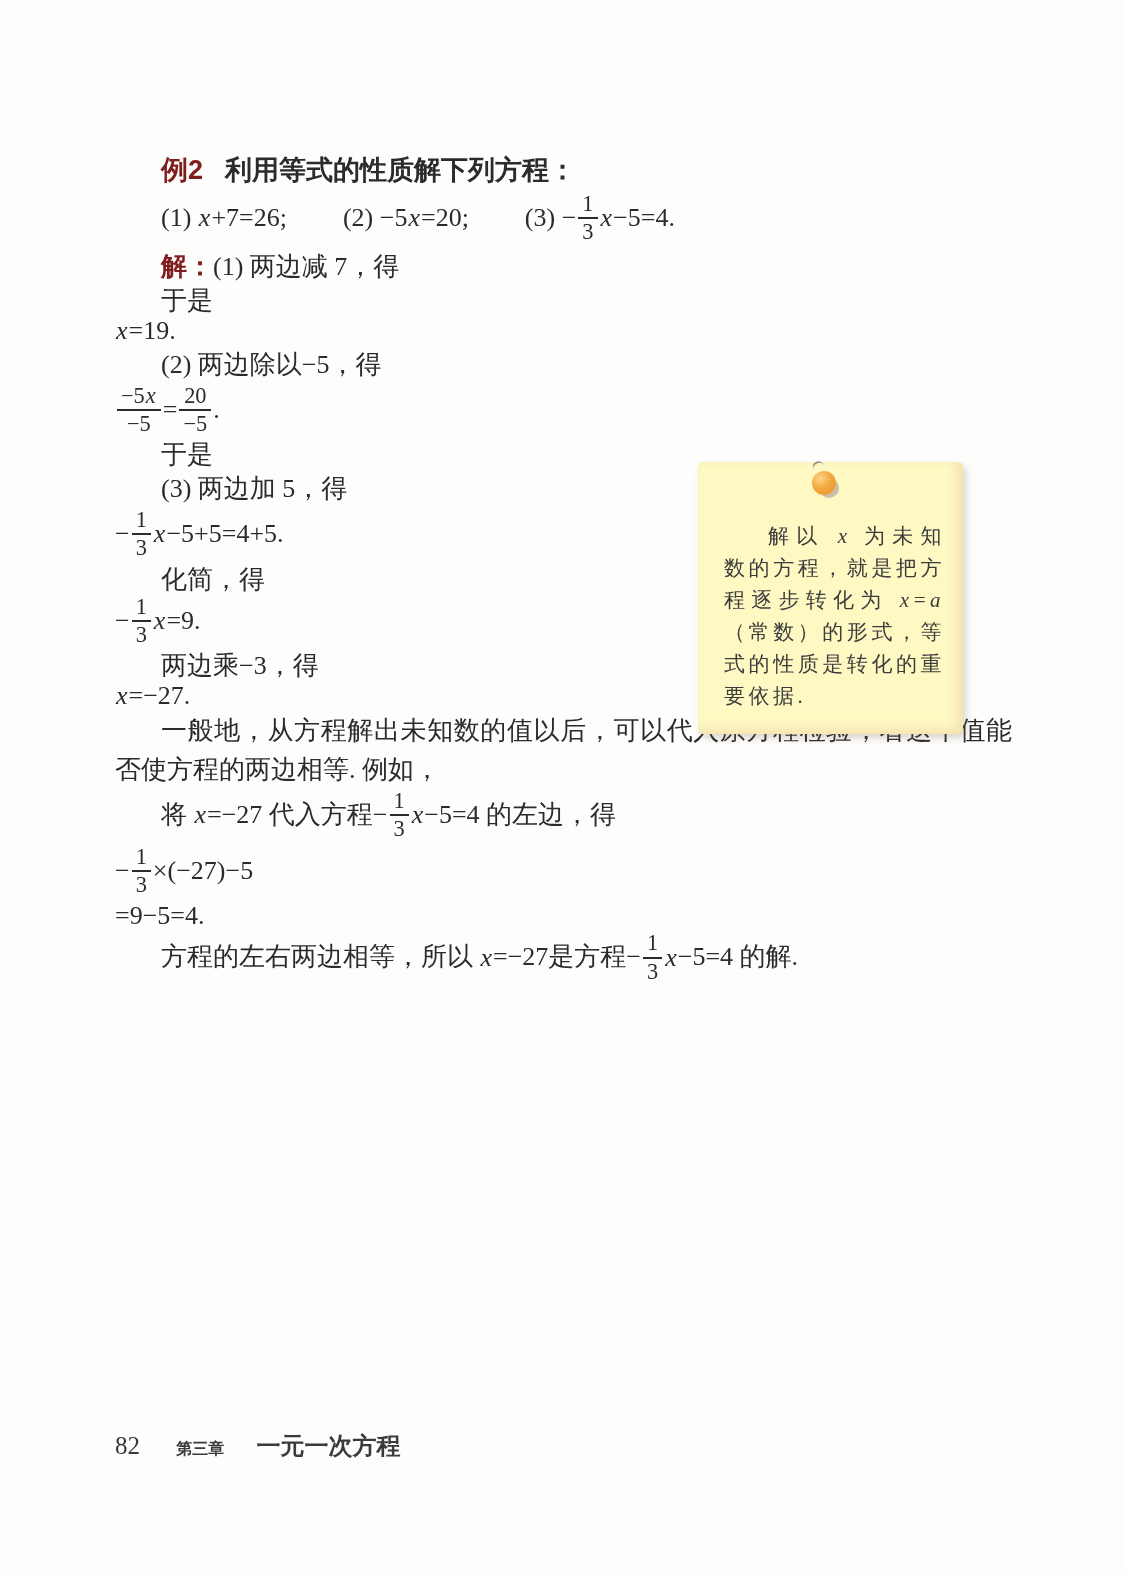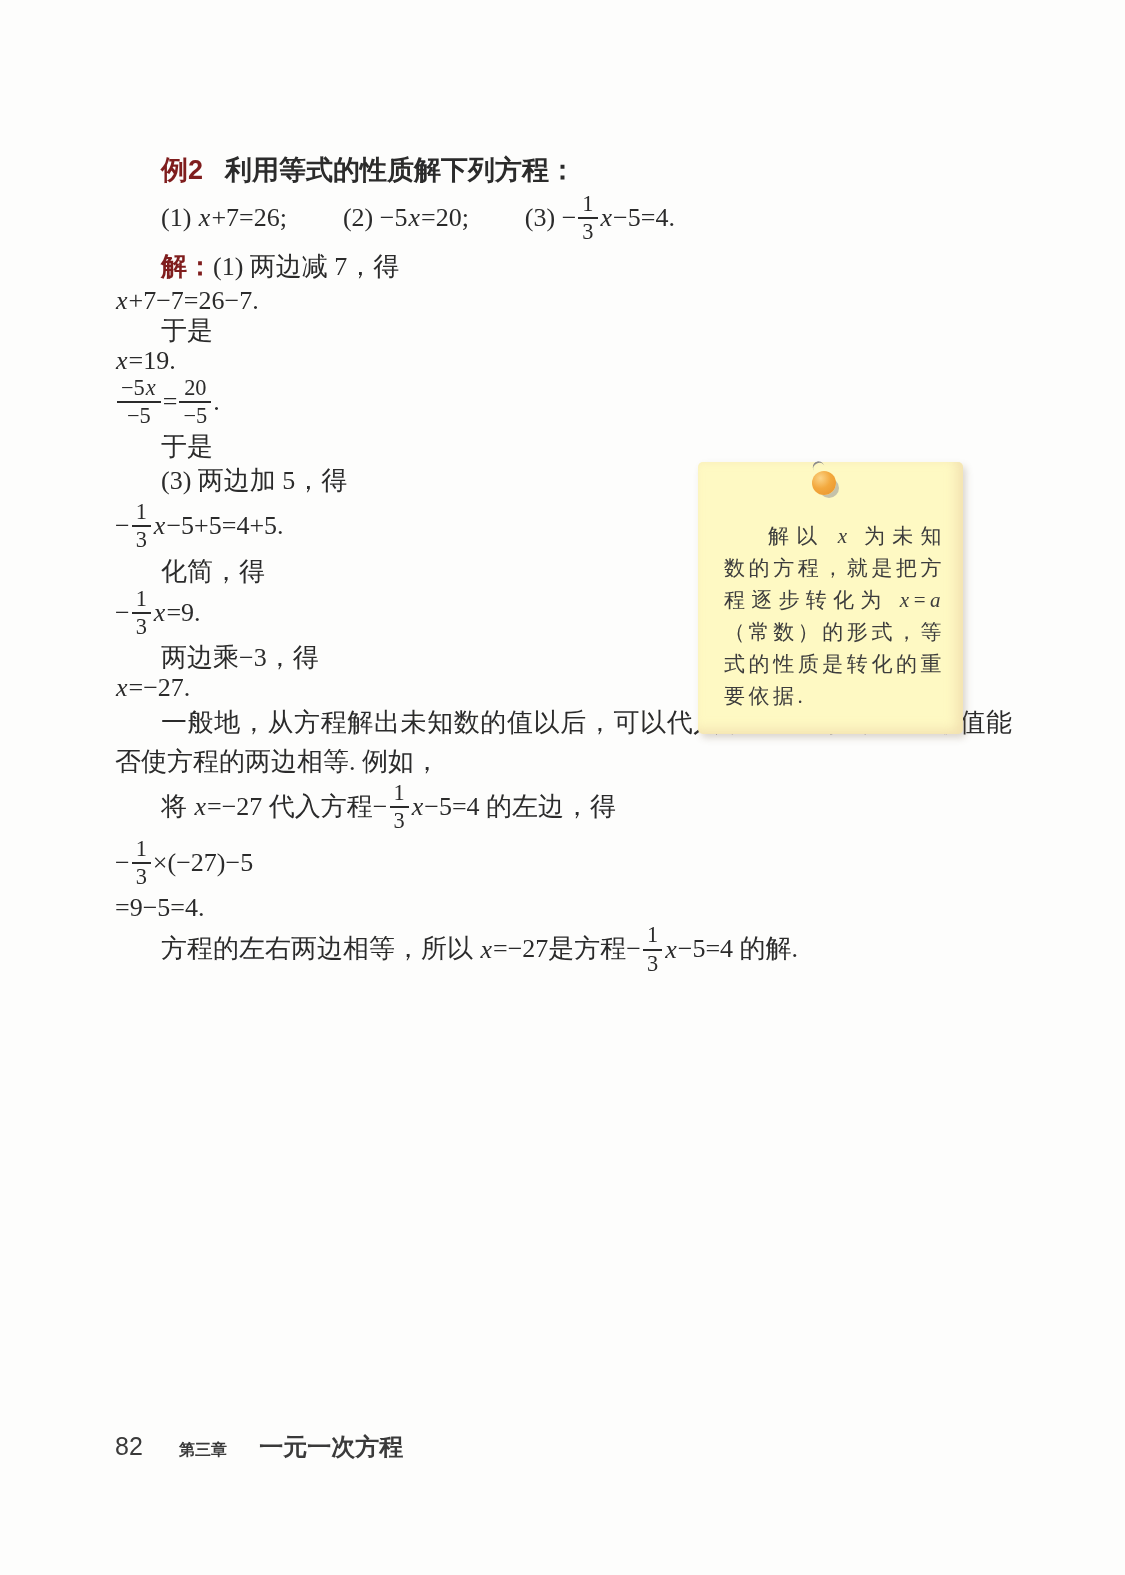--- a/index.html
+++ b/index.html
@@ -79,21 +79,21 @@
     box-shadow:5px 5px 0 -2px rgba(150,150,150,0.55);
   }
   .pin .stem{
     position:absolute;left:7px;top:-4px;width:12px;height:12px;
     border-top:2px solid #8b8b8b;border-radius:50% 50% 0 0;
     transform:rotate(-25deg);
   }
 
   
   .footer{position:absolute;left:115px;top:1430px;font-size:25px;color:#3a3a3a;line-height:32px;}
-  .footer .pagenum{font-family:Liberation Sans, sans-serif;}
+  .footer .pagenum{font-family:Liberation Serif, serif;}
   .footer .chap{font-family:"Liberation Sans","DejaVu Sans",sans-serif;font-weight:bold;margin-left:30px;font-size:16px;}
   .footer .sect{font-family:"Liberation Sans","DejaVu Sans",sans-serif;font-weight:bold;margin-left:26px;font-size:24px;}
 </style>
 </head>
 <body>
 
 <div class="page">
 
   <div class="flow">
 
@@ -101,26 +101,26 @@
       <span class="ex-label blue hei">例2</span><span class="ex-title hei">利用等式的性质解下列方程：</span>
     </p>
 
     <p class="problems">(1) <span class="mi">x</span>+7=26;<span class="gap" style="width: 56px;"></span>(2) −5<span class="mi">x</span>=20;<span class="gap" style="width: 56px;"></span>(3) −<span class="frac"><span class="fn">1</span><span class="fd">3</span></span><span class="mi">x</span>−5=4.</p>
 
 
     <p class="step">
       <span class="lbl blue hei">解：</span><span>(1) 两边减 7，得</span>
     </p>
 
-    <p class="disp eq1"><span class="mi">x</span>+7−7=26−7.</p>
 
     <p class="short then1">于是</p>
 
     <p class="disp eq2"><span class="mi">x</span>=19.</p>
 
+    <p class="step step2">(2) 两边除以−5，得</p>
 
     <p class="disp tall eq3"><span class="frac"><span class="fn">−5<span class="mi">x</span></span><span class="fd">−5</span></span>=<span class="frac"><span class="fn">20</span><span class="fd">−5</span></span>.</p>
 
     <p class="short then2">于是</p>
 
 
     <p class="step step3">(3) 两边加 5，得</p>
 
     <p class="disp tall eq5">−<span class="frac"><span class="fn">1</span><span class="fd">3</span></span><span class="mi">x</span>−5+5=4+5.</p>
 

